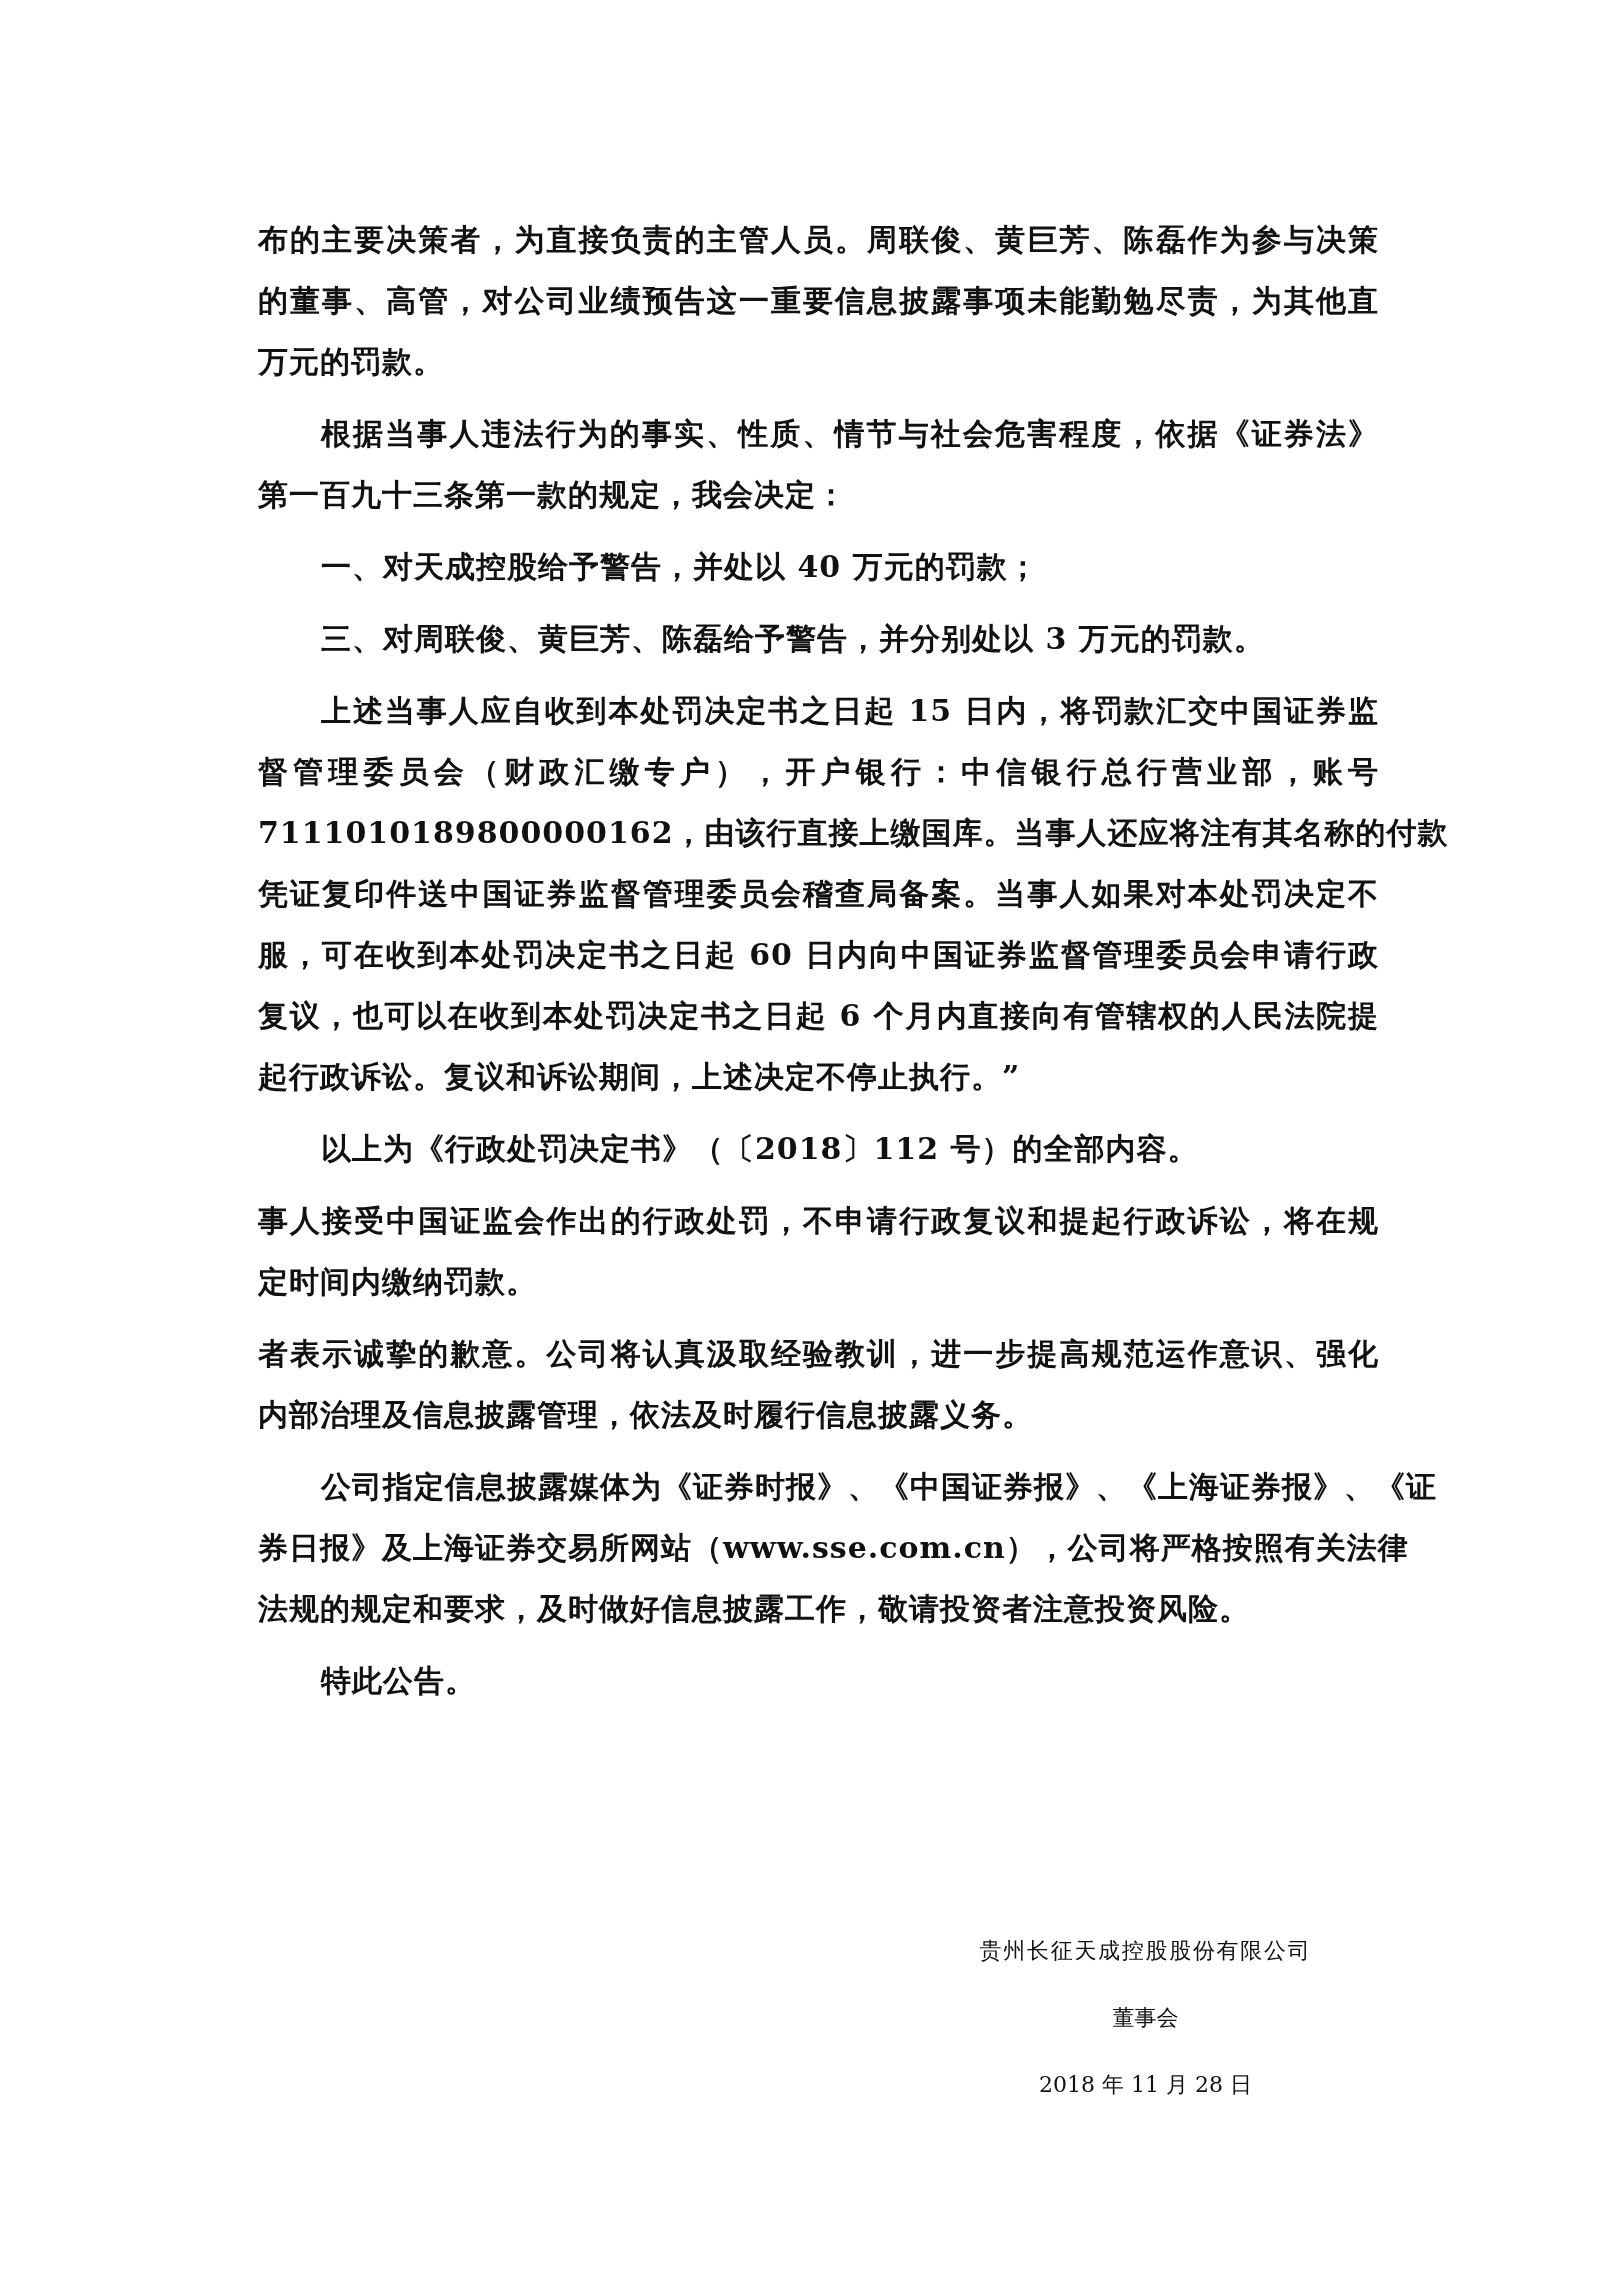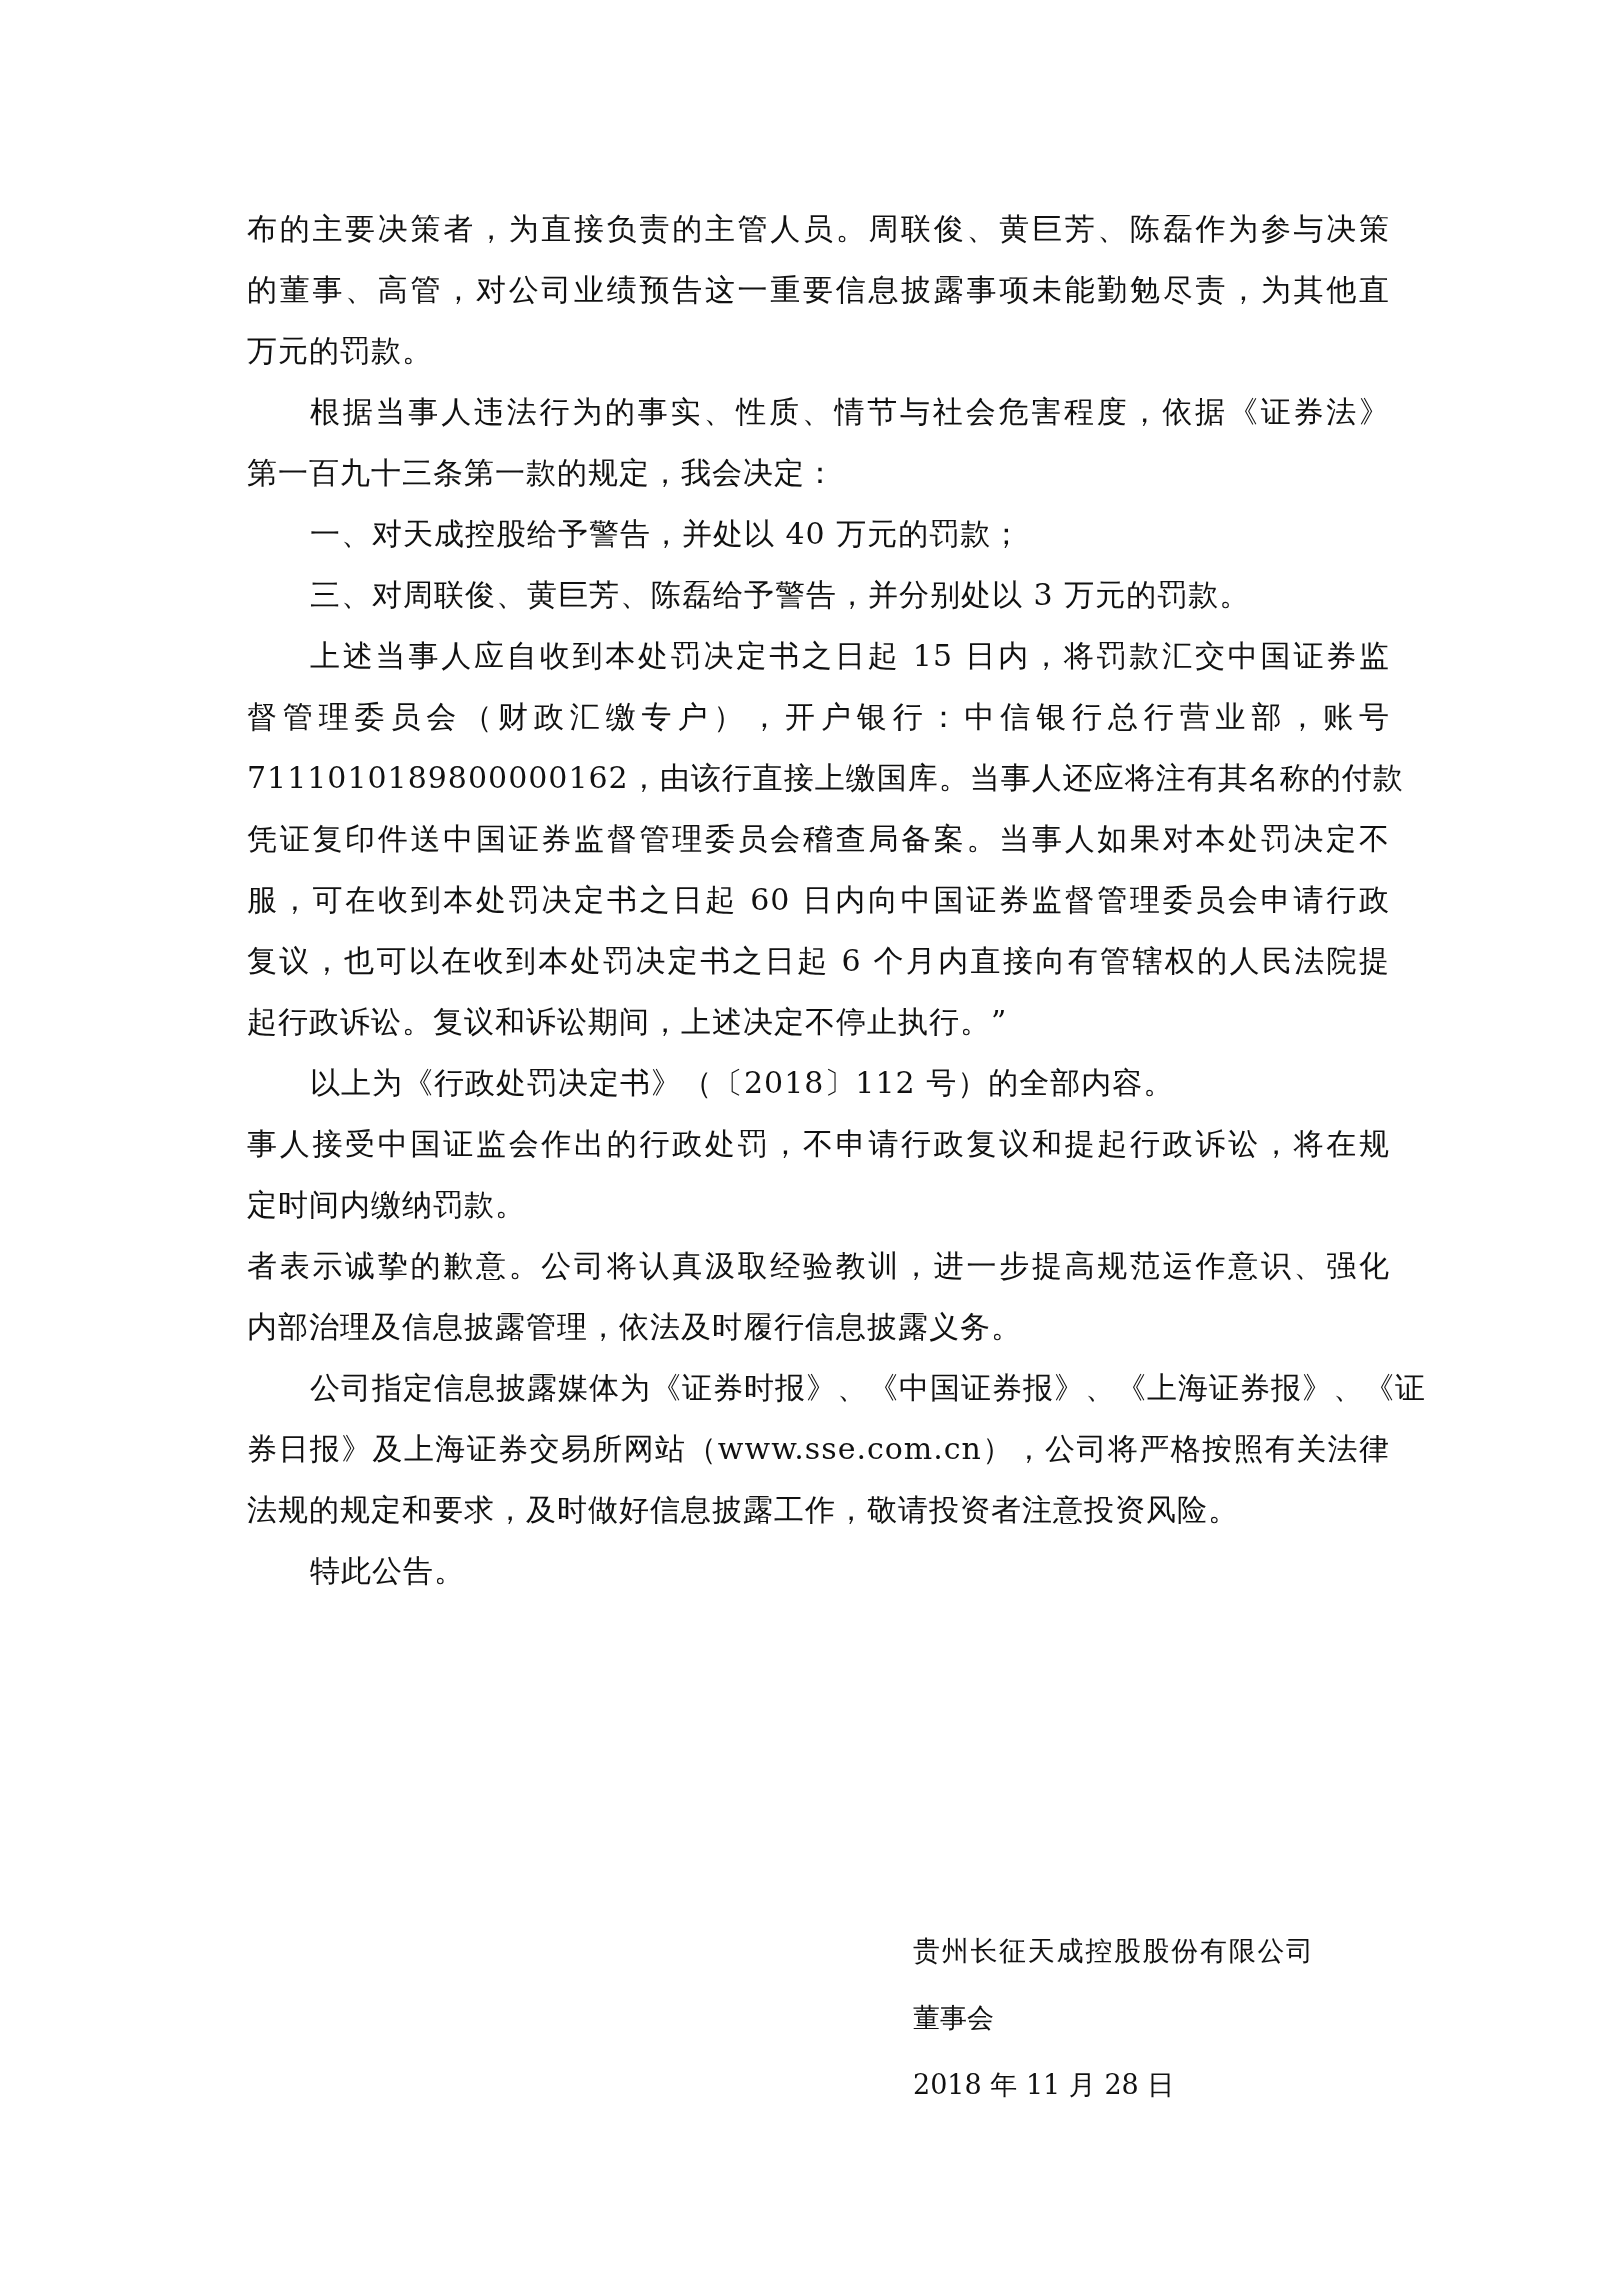--- a/index.html
+++ b/index.html
@@ -25,44 +25,46 @@
     .body-text {
       position: absolute;
       left: 247px;
       top: 198px;
       width: 1143px;
       font-size: 30px;
       line-height: 61px;
       letter-spacing: 1px;
     }
     .para {
-      margin: 0;
+      margin: 11px;
       white-space: nowrap;
+      font-weight: bold;
     }
     .line {
       display: block;
       height: 61px;
       text-align: justify;
       text-align-last: justify;
       overflow: visible;
     }
     .line.last {
       text-align: left;
       text-align-last: left;
     }
     .line.indent {
       padding-left: 63px;
     }
     .signature {
       position: absolute;
       left: 913px;
       top: 1917px;
       width: 465px;
-      font-size: 27px;
+      font-size: 22px;
       line-height: 67px;
+      text-align: center;
     }
     .signature .sig-line {
       display: block;
       white-space: nowrap;
     }
     .signature .sig-company { letter-spacing: 1.7px; }
   </style>
 </head>
 <body>
 

